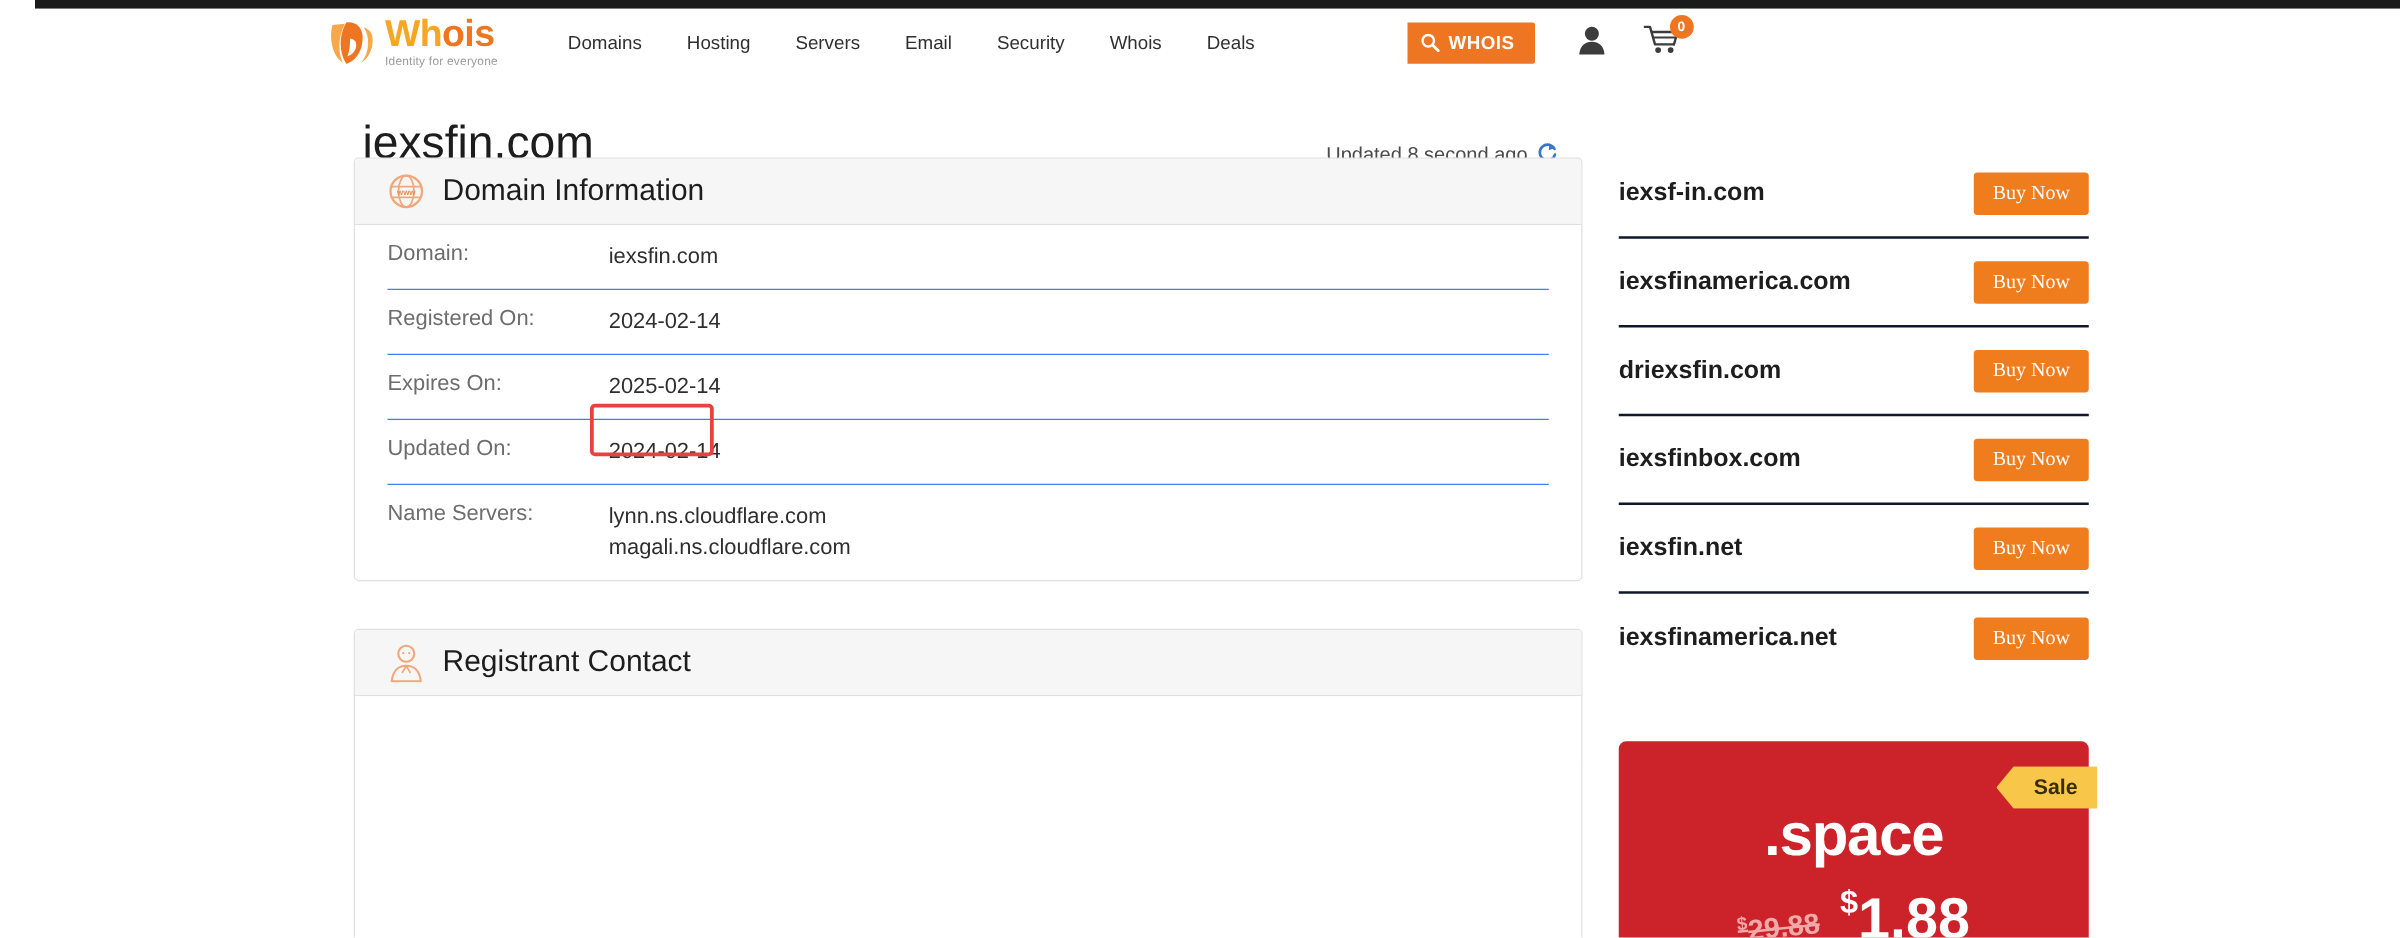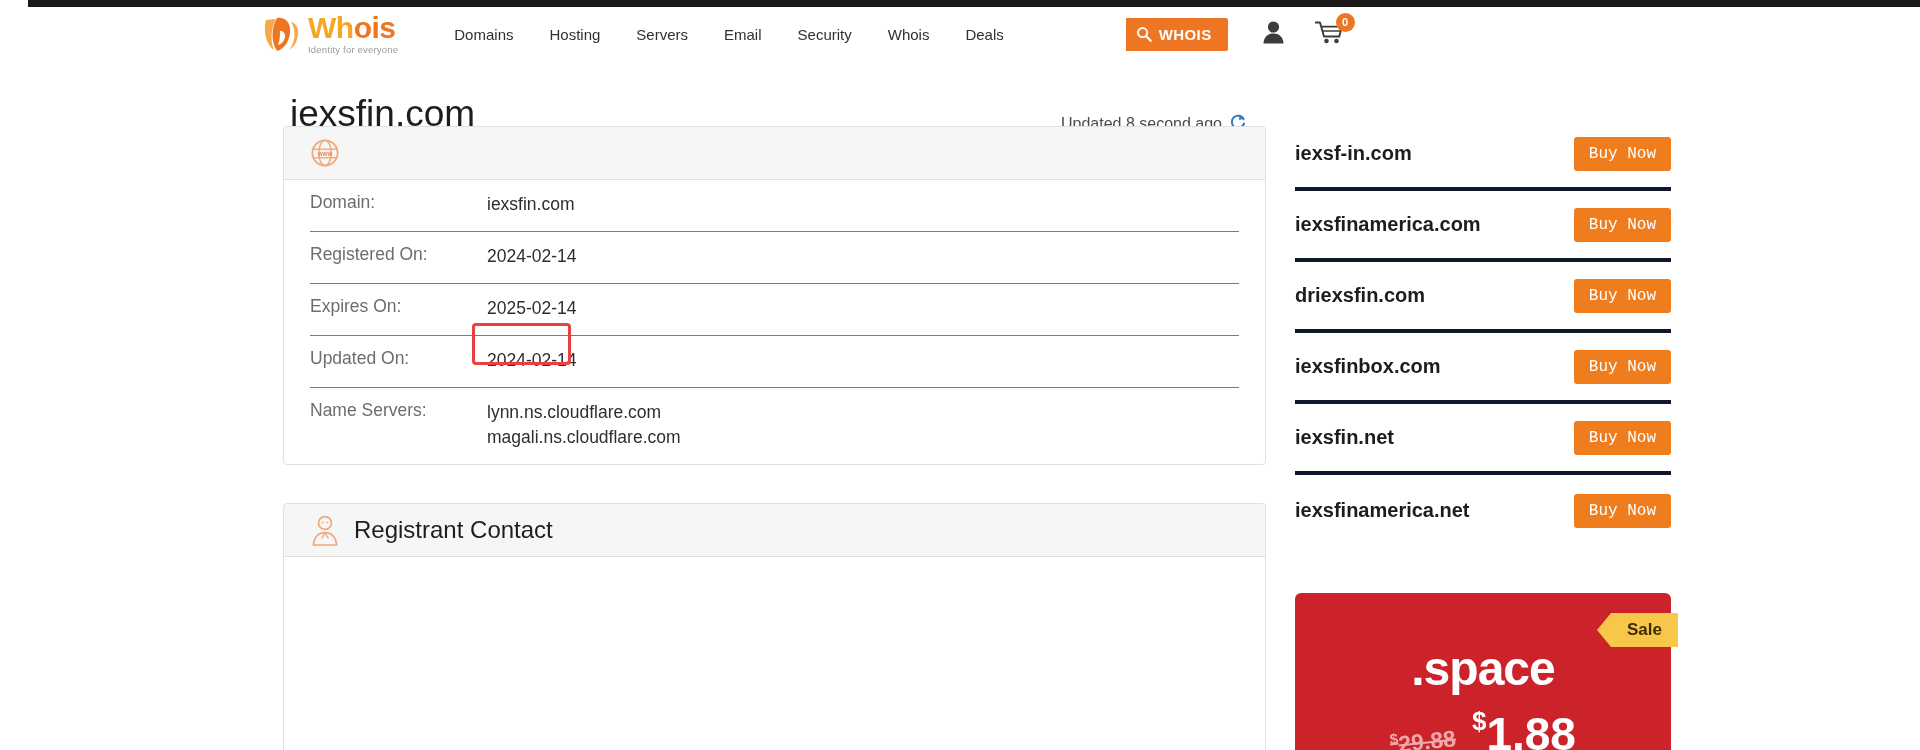--- a/index.html
+++ b/index.html
@@ -96,28 +96,28 @@
     width: 99px; height: 42px;
     border: 3px solid #e8413f; border-radius: 4px;
     pointer-events: none;
   }
 
   
   .sidebar { position: absolute; left: 1267px; top: 120px; width: 376px; }
   .sidebar-title { font-size: 20px; color: #333; margin-bottom: 14px; }
   .dom-row {
     display: flex; align-items: center; justify-content: space-between;
-    height: 71px; border-bottom: 4px solid #0f172a;
+    height: 71px; border-bottom: 2px solid #0f172a;
   }
   .dom-row:last-of-type { border-bottom: none; }
   .dom-name { font-size: 20px; color: #1d1d1d; font-weight: bold; }
   .buy-btn {
     background: #f07d1d; color: #fff; border: none; border-radius: 3px;
     font-size: 16px; padding: 8px 15px; cursor: pointer;
-    font-family: Liberation Mono, monospace;
+    font-family: Liberation Serif, serif;
   }
 
   .promo {
     position: absolute; left: 1267px; top: 593px; width: 376px; height: 200px;
     background: #cc2229; border-radius: 6px; overflow: visible;
   }
   .promo-ribbon {
     position: absolute; right: -7px; top: 20px; height: 34px;
     background: #f8c749; color: #3a2d00; font-size: 17px; font-weight: bold;
     display: flex; align-items: center; padding: 0 16px 0 30px;
@@ -230,20 +230,21 @@
 
   <div class="card" style="top:126px;">
     <div class="card-head">
       <svg width="30" height="30" viewBox="0 0 30 30">
         <circle cx="15" cy="15" r="12.6" fill="none" stroke="#f0a87a" stroke-width="1.8"></circle>
         <ellipse cx="15" cy="15" rx="6.2" ry="12.6" fill="none" stroke="#f0a87a" stroke-width="1.4"></ellipse>
         <line x1="2.6" y1="11.2" x2="27.4" y2="11.2" stroke="#f0a87a" stroke-width="1.4"></line>
         <line x1="4.2" y1="19.8" x2="25.8" y2="19.8" stroke="#f0a87a" stroke-width="1.4"></line>
         <text x="15" y="18" font-size="6.3" fill="#ee8a4e" text-anchor="middle" font-family="Liberation Sans, sans-serif" font-weight="bold">www</text>
       </svg>
+      <h2>Domain Information</h2>
     </div>
     <div class="card-body">
       <div class="row">
         <div class="k">Domain:</div>
         <div class="v">iexsfin.com</div>
       </div>
       <div class="row">
         <div class="k">Registered On:</div>
         <div class="v">2024-02-14</div>
       </div>

